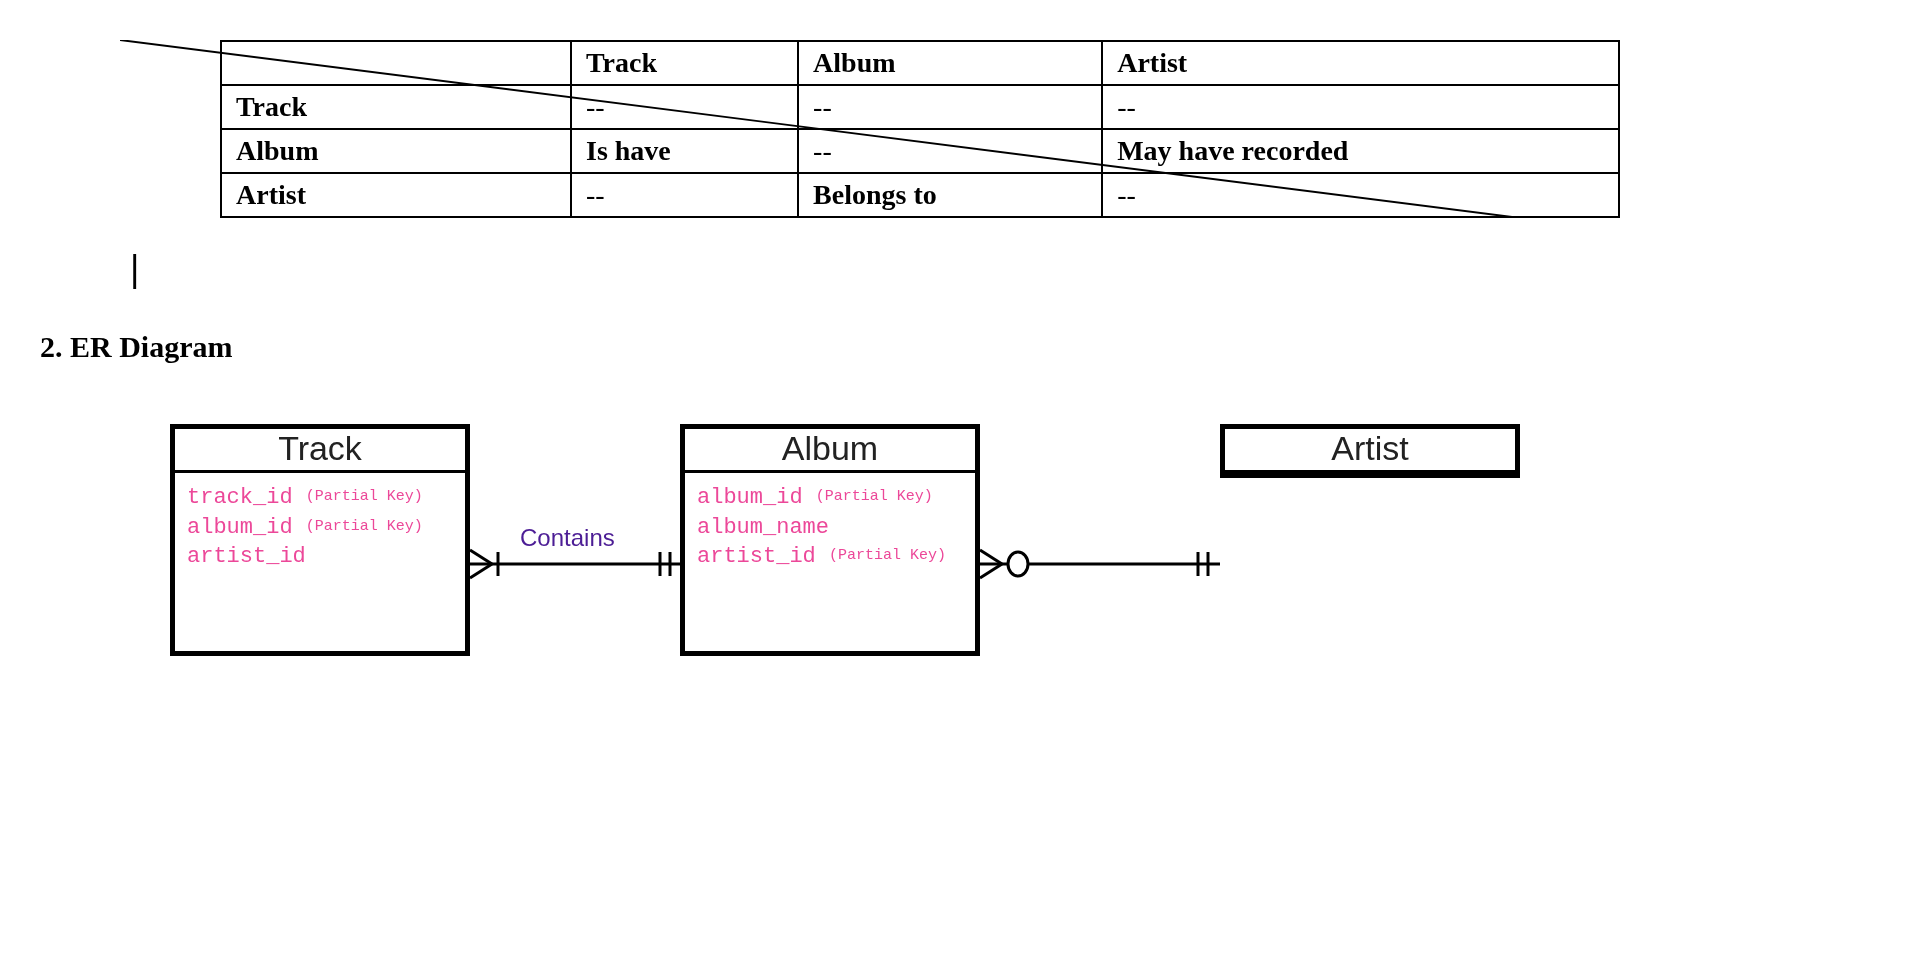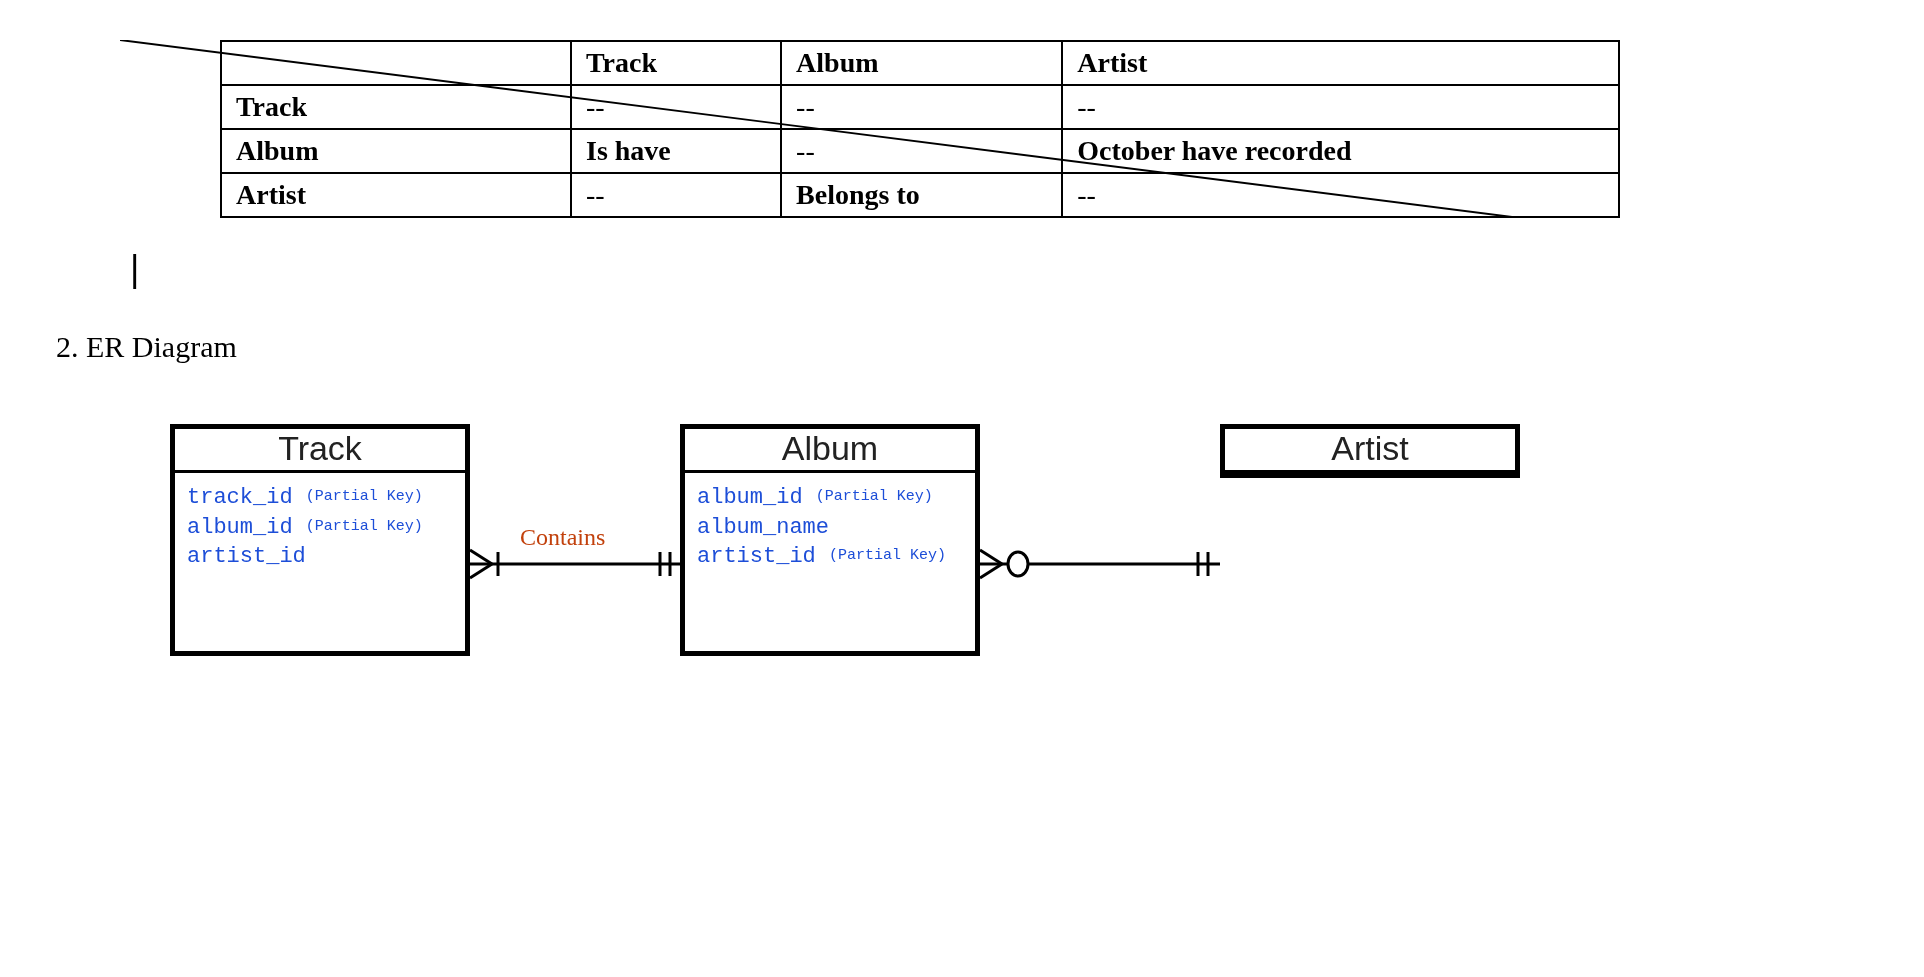--- a/index.html
+++ b/index.html
@@ -33,23 +33,23 @@
   }
   .cursor-mark {
     margin-left: 110px;
     font-family: sans-serif;
     font-weight: 100;
     font-size: 36px;
     margin-top: 30px;
     margin-bottom: 40px;
   }
   .section-title {
-    font-weight: normal;
+    font-weight: bold;
     font-size: 30px;
-    margin: 30px 0 60px 36px;
+    margin: 30px 0 60px 20px;
   }
 
   
   .er-wrap {
     position: relative;
     margin-left: 150px;
     width: 1400px;
     height: 300px;
   }
   .entity {
@@ -61,34 +61,34 @@
   .entity-title {
     border-bottom: 3px solid #000;
     font-family: "Segoe UI", Arial, sans-serif;
     font-size: 34px;
     text-align: center;
     padding: 0 8px 2px 8px;
     color: #222;
   }
   .entity-body {
     font-family: "Courier New", monospace;
-    color: #1d4ed8;
+    color: #ec4899;
     font-size: 22px;
     line-height: 1.35;
     padding: 10px 12px 18px 12px;
     min-height: 150px;
   }
   .keynote {
     font-size: 15px;
     vertical-align: middle;
   }
   .rel-label {
     position: absolute;
-    font-family: Liberation Serif, serif;
-    color: #c2410c;
+    font-family: Liberation Sans, sans-serif;
+    color: #4c1d95;
     font-size: 24px;
   }
   svg.conn {
     position: absolute;
     overflow: visible;
   }
   svg.conn line, svg.conn path {
     stroke: #000;
     stroke-width: 3;
     fill: none;
@@ -121,21 +121,21 @@
     <tr>
       <td>Track</td>
       <td class="dash">--</td>
       <td class="dash">--</td>
       <td class="dash">--</td>
     </tr>
     <tr>
       <td>Album</td>
       <td>Is have</td>
       <td class="dash">--</td>
-      <td>October have recorded</td>
+      <td>May have recorded</td>
     </tr>
     <tr>
       <td>Artist</td>
       <td class="dash">--</td>
       <td>Belongs to</td>
       <td class="dash">--</td>
     </tr>
   </tbody>
     </table>
   <svg class="big-diag" viewBox="0 0 1400 184" preserveAspectRatio="none">

